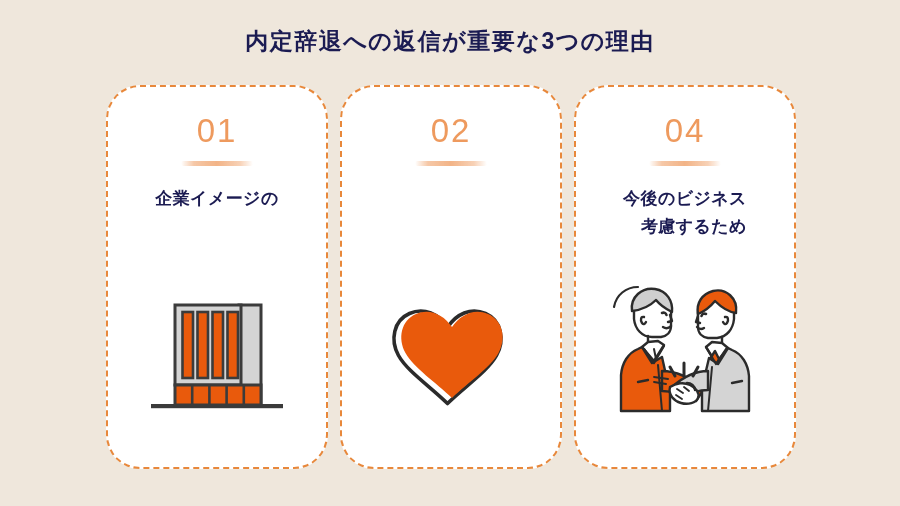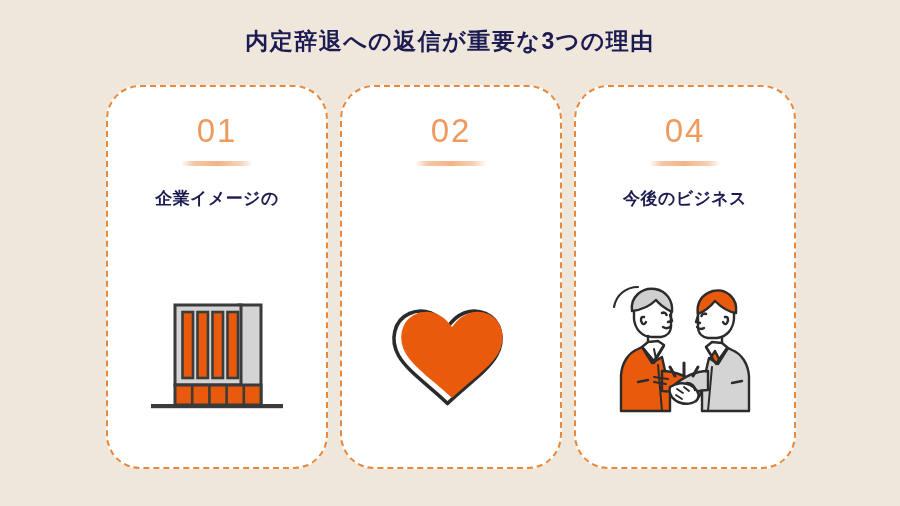--- a/index.html
+++ b/index.html
@@ -184,20 +184,21 @@
         </svg>
       </div>
     </div>
 
     <div class="card card-3">
       <div class="card-number">04</div>
       <div class="number-underline"></div>
 
       <div class="card-text">
         <span class="ln">今後のビジネス</span>
+        <span class="ln">考慮するため</span>
       </div>
 
       <div class="card-art">
 
         <svg width="186" height="138" viewBox="0 0 186 138">
           <g stroke="#2B2B2B" stroke-width="2.4" stroke-linejoin="round" stroke-linecap="round" fill="none">
 
             <path d="M22 28 C24 16 34 8 46 8" stroke-width="2.2"></path>
 
             <path d="M42 30 C42 16 55 10 66 14 C76 17 80 27 79 37

